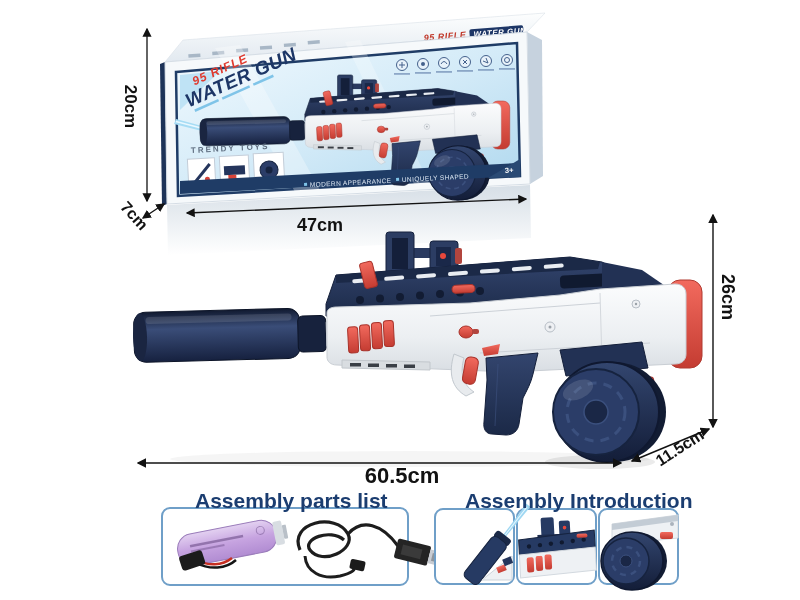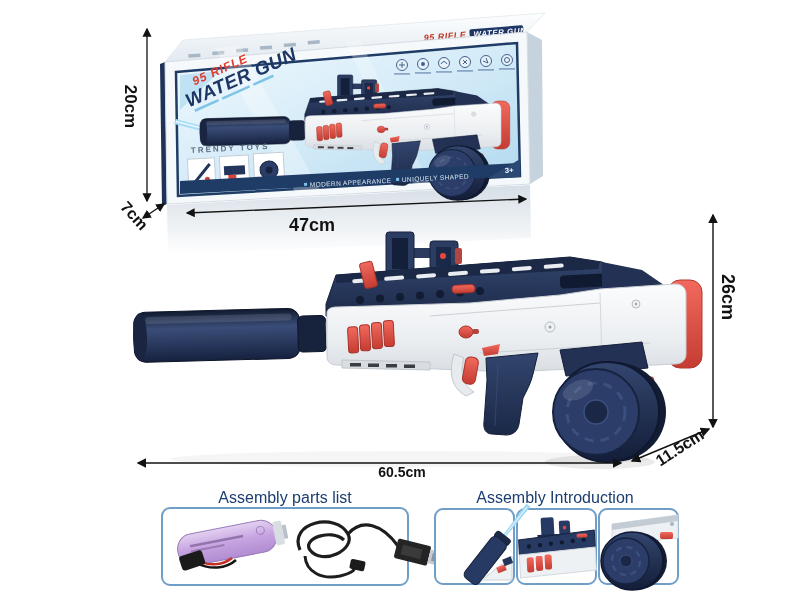--- a/index.html
+++ b/index.html
@@ -9,26 +9,26 @@
   }
   svg{position:absolute;left:0;top:0;}
   svg text{font-family:"Liberation Sans",sans-serif;}
   .lbl{
     position:absolute;font-weight:bold;color:#121212;
     text-align:center;line-height:1;white-space:nowrap;
   }
   .lbl-17{font-size:17px;}
   .lbl-16{font-size:16px;}
   .lbl-18{font-size:18px;}
-  .lbl-19{font-size:14px;}
+  .lbl-19{font-size:22px;}
   .rot90{transform:rotate(90deg);}
   .rot48{transform:rotate(48deg);}
   .rotm33{transform:rotate(-33deg);}
   .section-title{
-    position:absolute;font-weight:normal;font-size:16px;color:#1b3d70;
+    position:absolute;font-weight:bold;font-size:21px;color:#1b3d70;
     text-align:center;white-space:nowrap;
   }
 </style>
 </head>
 <body>
 
 <svg width="800" height="600" viewBox="0 0 800 600">
   <defs>
     <linearGradient id="gSupp" x1="0" y1="0" x2="0" y2="1">
       <stop offset="0" stop-color="#111a30"></stop>
@@ -379,19 +379,19 @@
       <ellipse cx="-2" cy="11" rx="31" ry="29" fill="url(#gDrum)" stroke="#0f1830" stroke-width="1.5"></ellipse>
       <circle cx="-8" cy="11" r="23" fill="#2b3d68" stroke="#16233f" stroke-width="1.5"></circle>
       <circle cx="-8" cy="11" r="14" fill="none" stroke="#3b507e" stroke-width="2.5" stroke-dasharray="6 5"></circle>
       <circle cx="-8" cy="11" r="6" fill="#1a2746" stroke="#3b507e"></circle>
     </g>
   </g>
 </svg>
 
 <div class="lbl lbl-17 rot90" style="left:108px;top:98px;width:44px;">20cm</div>
 <div class="lbl lbl-16 rot48" style="left:114px;top:208px;width:40px;">7cm</div>
-<div class="lbl lbl-18" style="left:284px;top:216px;width:56px;">47cm</div>
+<div class="lbl lbl-18" style="left:292px;top:216px;width:56px;">47cm</div>
 <div class="lbl lbl-18 rot90" style="left:704px;top:288px;width:48px;">26cm</div>
 <div class="lbl lbl-19" style="left:360px;top:465px;width:84px;">60.5cm</div>
 <div class="lbl lbl-16 rotm33" style="left:648px;top:440px;width:64px;">11.5cm</div>
 
 <div class="section-title" style="left:195px;top:489px;width:180px;">Assembly parts list</div>
 <div class="section-title" style="left:465px;top:489px;width:180px;">Assembly Introduction</div>
 
 </body></html>

